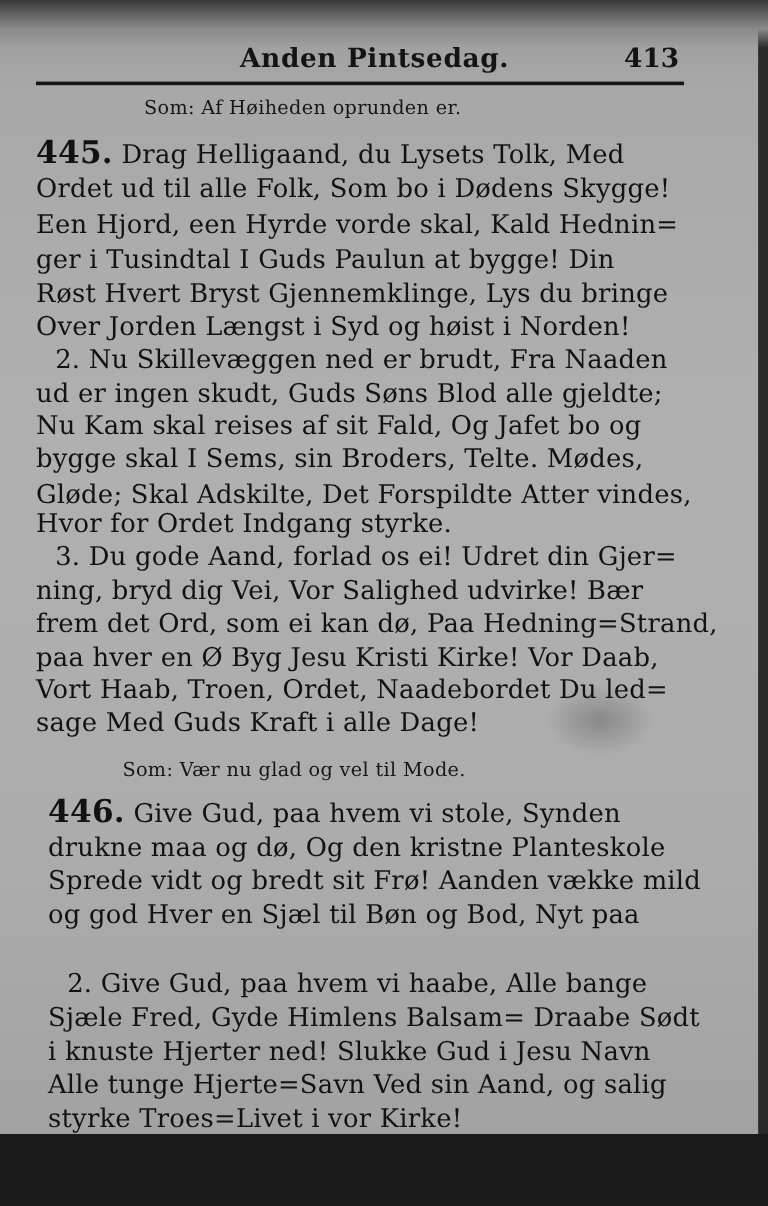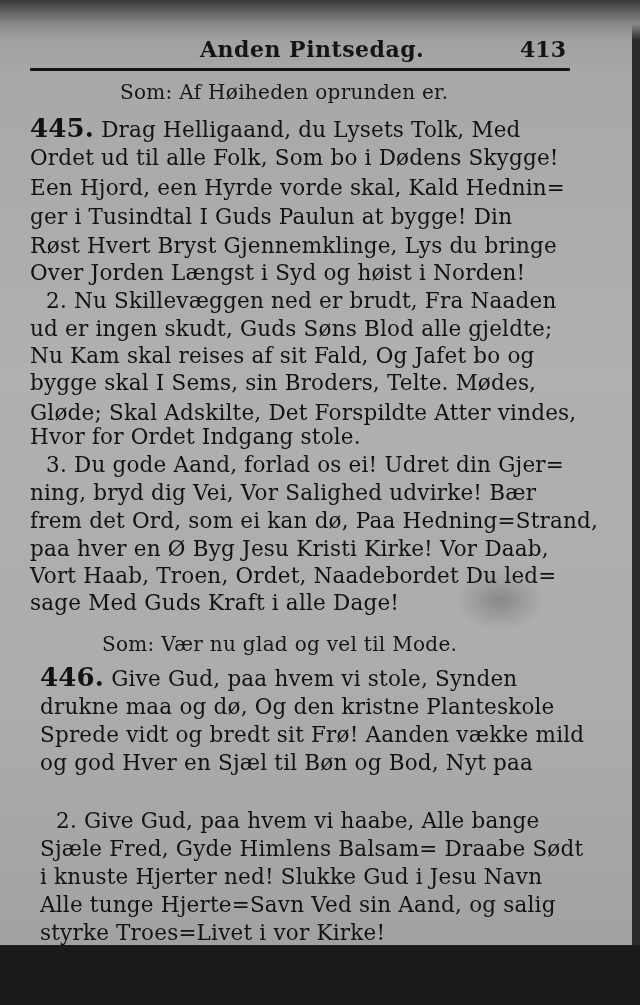--- a/index.html
+++ b/index.html
@@ -27,21 +27,21 @@
       border-bottom: 3px solid #151515;
     }
     .header .title {
       position: absolute; left: 170px; top: 0; font-size: 22px; color: #141414;
       font-weight: bold; letter-spacing: 0.5px;
     }
     .header .page-number {
       position: absolute; right: 4px; top: 0; font-size: 22px; font-weight: bold; color: #141414;
     }
     .melody {
-      position: absolute; font-size: 20px; color: #161616; letter-spacing: 0.3px;
+      position: absolute; font-size: 16px; color: #161616; letter-spacing: 0.3px;
     }
     .line {
       position: absolute; left: 30px; width: 545px; font-size: 21.5px; color: #121212;
       white-space: nowrap; letter-spacing: 0.2px; line-height: 26px;
     }
     .hymn-num { font-weight: bold; font-size: 26px; font-family: "DejaVu Serif", serif; }
     .indent { padding-left: 16px; }
   </style>
 </head>
 <body>
@@ -60,21 +60,21 @@
   <div class="line" style="top:145px;">Ordet ud til alle Folk, Som bo i Dødens Skygge!</div>
   <div class="line" style="top:175px;">Een Hjord, een Hyrde vorde skal, Kald Hednin=</div>
   <div class="line" style="top:204px;">ger i Tusindtal I Guds Paulun at bygge! Din</div>
   <div class="line" style="top:233px;">Røst Hvert Bryst Gjennemklinge, Lys du bringe</div>
   <div class="line" style="top:260px;">Over Jorden Længst i Syd og høist i Norden!</div>
   <div class="line indent" style="top:288px;">2. Nu Skillevæggen ned er brudt, Fra Naaden</div>
   <div class="line" style="top:316px;">ud er ingen skudt, Guds Søns Blod alle gjeldte;</div>
   <div class="line" style="top:343px;">Nu Kam skal reises af sit Fald, Og Jafet bo og</div>
   <div class="line" style="top:370px;">bygge skal I Sems, sin Broders, Telte. Mødes,</div>
   <div class="line" style="top:400px;">Gløde; Skal Adskilte, Det Forspildte Atter vindes,</div>
-  <div class="line" style="top:424px;">Hvor for Ordet Indgang stole.</div>
+  <div class="line" style="top:424px;">Hvor for Ordet Indgang styrke.</div>
   <div class="line indent" style="top:452px;">3. Du gode Aand, forlad os ei! Udret din Gjer=</div>
   <div class="line" style="top:480px;">ning, bryd dig Vei, Vor Salighed udvirke! Bær</div>
   <div class="line" style="top:508px;">frem det Ord, som ei kan dø, Paa Hedning=Strand,</div>
   <div class="line" style="top:536px;">paa hver en Ø Byg Jesu Kristi Kirke! Vor Daab,</div>
   <div class="line" style="top:563px;">Vort Haab, Troen, Ordet, Naadebordet Du led=</div>
   <div class="line" style="top:590px;">sage Med Guds Kraft i alle Dage!</div>
 
   <div class="melody" style="left:102px; top:632px;">Som: Vær nu glad og vel til Mode.</div>
 
   <div class="line" style="top:664px; left:40px;"><span class="hymn-num">446.</span> <span>Give Gud, paa hvem vi stole, Synden</span></div>

